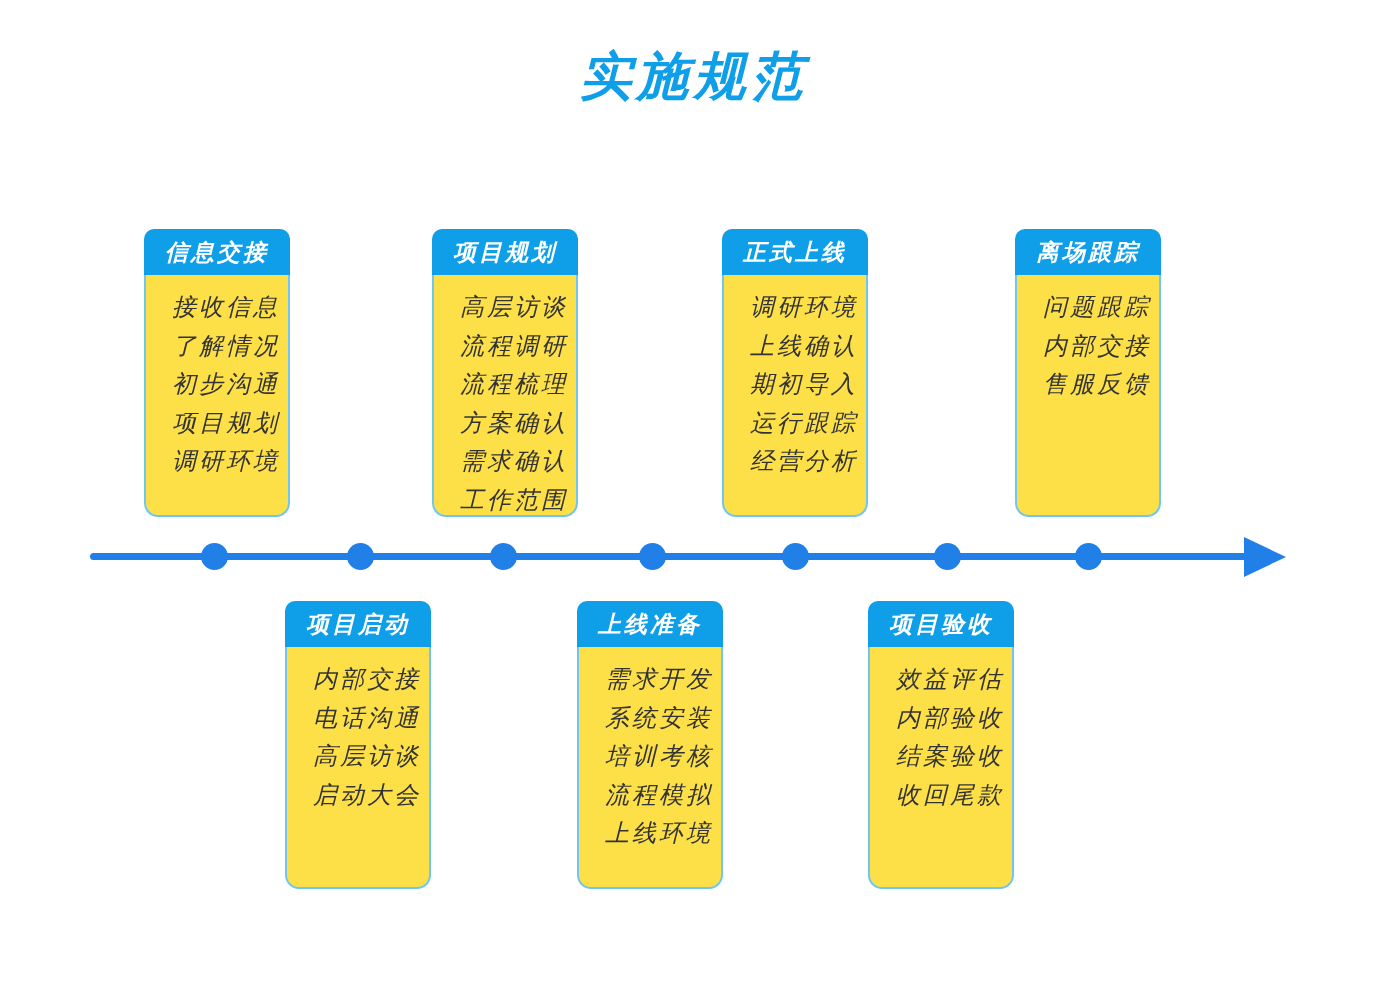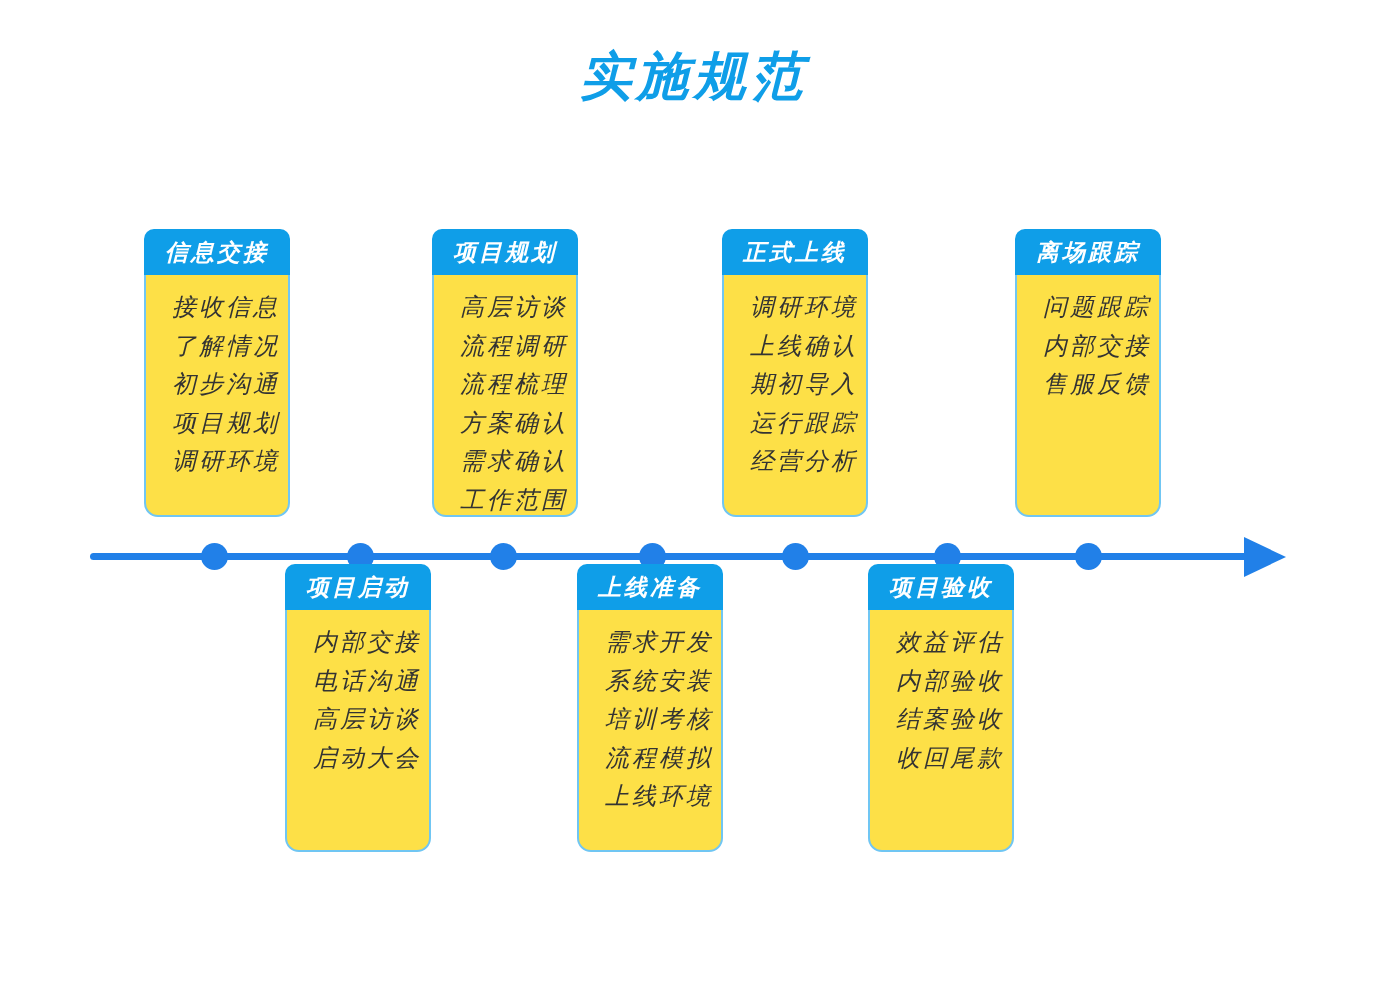--- a/index.html
+++ b/index.html
@@ -59,21 +59,21 @@
   .stage-card {
     position: absolute;
     width: 146px;
     height: 288px;
     background: #fde047;
     border: 2px solid var(--card-border, #70c6f3);
     border-radius: 14px;
     box-sizing: border-box;
   }
   .stage-card.top    { top: 229px; }
-  .stage-card.bottom { top: 564px; padding-left: 48px; }
+  .stage-card.bottom { top: 601px; padding-left: 48px; }
   .card-header {
     position: absolute;
     top: -2px;
     left: -2px;
     right: -2px;
     height: 46px;
     background: var(--accent-blue, #0f9ee8);
     border-radius: 10px 10px 0 0;
     color: var(--header-text, #ffffff);
     font-size: 23px;

